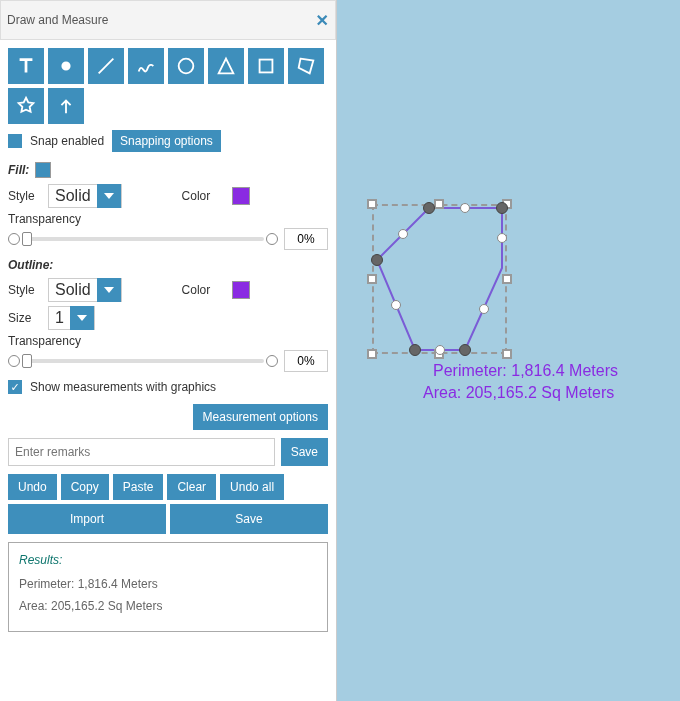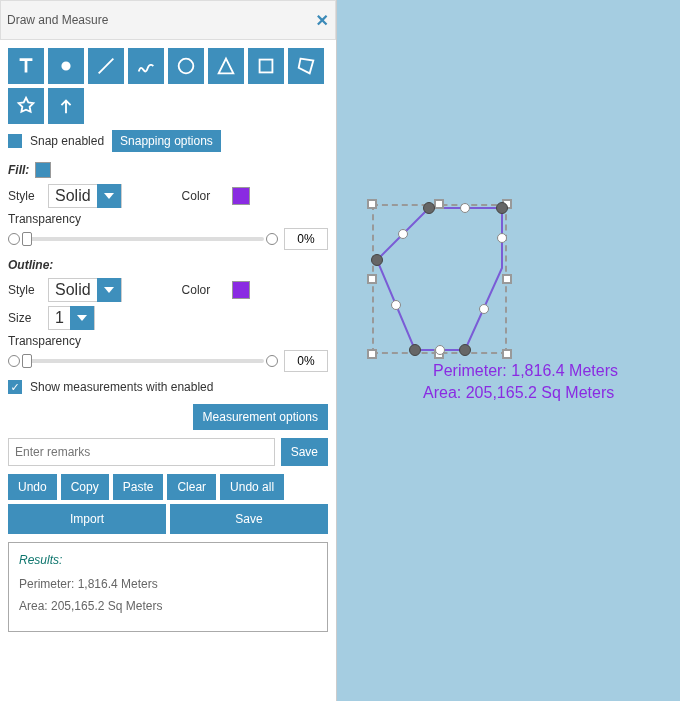--- a/index.html
+++ b/index.html
@@ -170,21 +170,21 @@
           <div class="track">
               <div class="handle"></div>
             </div>
           <span class="knob-end right"></span>
         </div>
         <input class="pct-box" value="0%" style="">
       </div>
 
       <div class="snap-row" style="margin-top:4px">
         <span class="chk checked"></span>
-        <span>Show measurements with enabled</span>
+        <span>Show measurements with graphics</span>
       </div>
       <div class="right-align">
         <button class="btn">Measurement options</button>
       </div>
 
       <div class="remarks-row">
         <input class="remarks-input" placeholder="Enter remarks" style="">
         <button class="btn">Save</button>
       </div>
 

